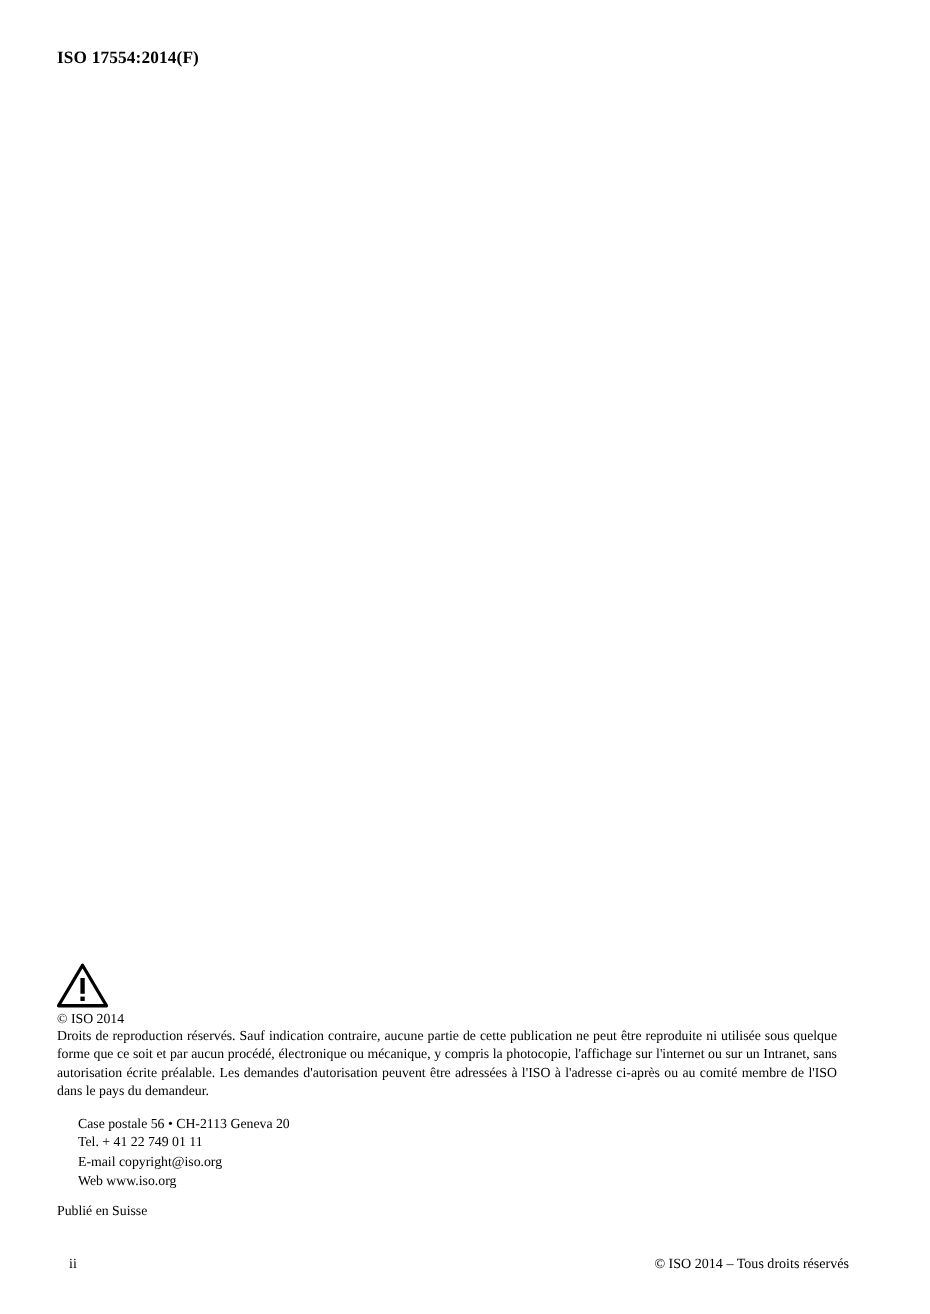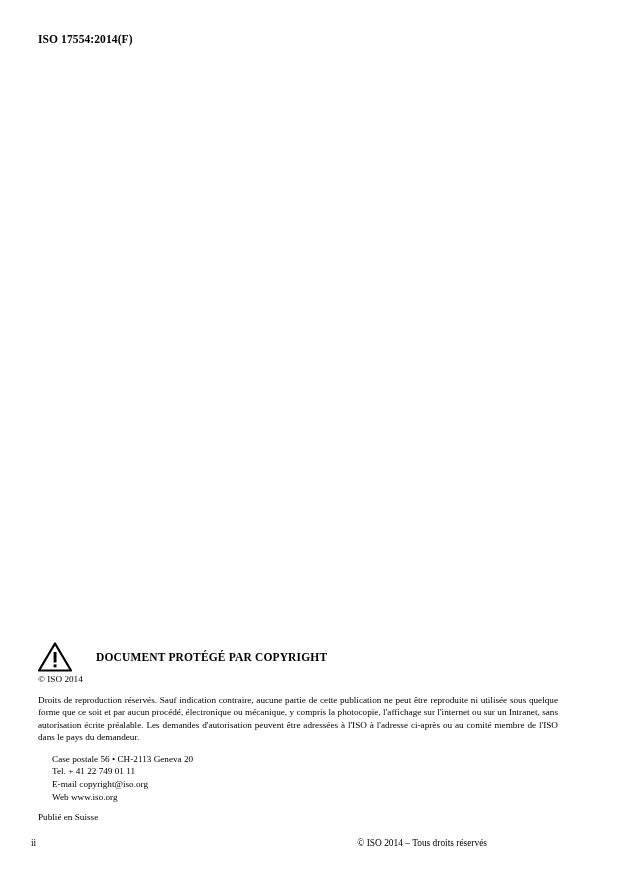--- a/index.html
+++ b/index.html
@@ -59,43 +59,43 @@
   }
   .copyright-year {
     font-family: "Liberation Serif", serif;
     font-size: 9.2px;
   }
   .rights-para {
     font-family: "Liberation Serif", serif;
     font-size: 9.2px;
     line-height: 1.35;
     text-align: justify;
-    margin-top: 10px;
+    margin-top: 0;
     width: 520px;
   }
   .contact {
     margin-top: 9px;
     margin-left: 14px;
     font-family: "Liberation Serif", serif;
     font-size: 9.2px;
     line-height: 1.38;
   }
   .contact div { white-space: pre; }
   .published {
     margin-top: 9px;
     font-family: "Liberation Serif", serif;
     font-size: 9.2px;
   }
 
   
   .footer {
     position: absolute;
-    left: 31px;
+    left: 46px;
     top: 838px;
-    width: 456px;
+    width: 520px;
     display: flex;
     justify-content: space-between;
     align-items: baseline;
     font-family: "Liberation Serif", serif;
     font-size: 9.4px;
   }
   .footer-page { }
   .footer-rights { }
 </style>
 </head>
@@ -108,21 +108,20 @@
   <div class="copyright-block">
 
     <div class="warning-row">
       <span class="warning-icon">
         <svg width="34" height="30" viewBox="0 0 34 30" xmlns="http://www.w3.org/2000/svg">
           <path d="M17 1.5 L33 28.5 L1 28.5 Z" fill="none" stroke="#000000" stroke-width="2.2" stroke-linejoin="round"></path>
           <rect x="15.6" y="10" width="2.9" height="10.5" fill="#000000"></rect>
           <rect x="15.6" y="22.4" width="2.9" height="2.9" fill="#000000"></rect>
         </svg>
       </span>
-      <span class="protected-title">DOCUMENT PROTÉGÉ PAR COPYRIGHT</span>
     </div>
 
     <div class="copyright-year">©  ISO 2014</div>
 
     <div class="rights-para">Droits de reproduction réservés. Sauf indication contraire, aucune partie de cette publication ne peut être reproduite ni utilisée sous quelque forme que ce soit et par aucun procédé, électronique ou mécanique, y compris la photocopie, l'affichage sur l'internet ou sur un Intranet, sans autorisation écrite préalable. Les demandes d'autorisation peuvent être adressées à l'ISO à l'adresse ci-après ou au comité membre de l'ISO dans le pays du demandeur.</div>
 
     <div class="contact">
       <div>Case postale 56 • CH-2113 Geneva 20</div>
       <div>Tel. + 41 22 749 01 11</div>
       <div>E-mail copyright@iso.org</div>

